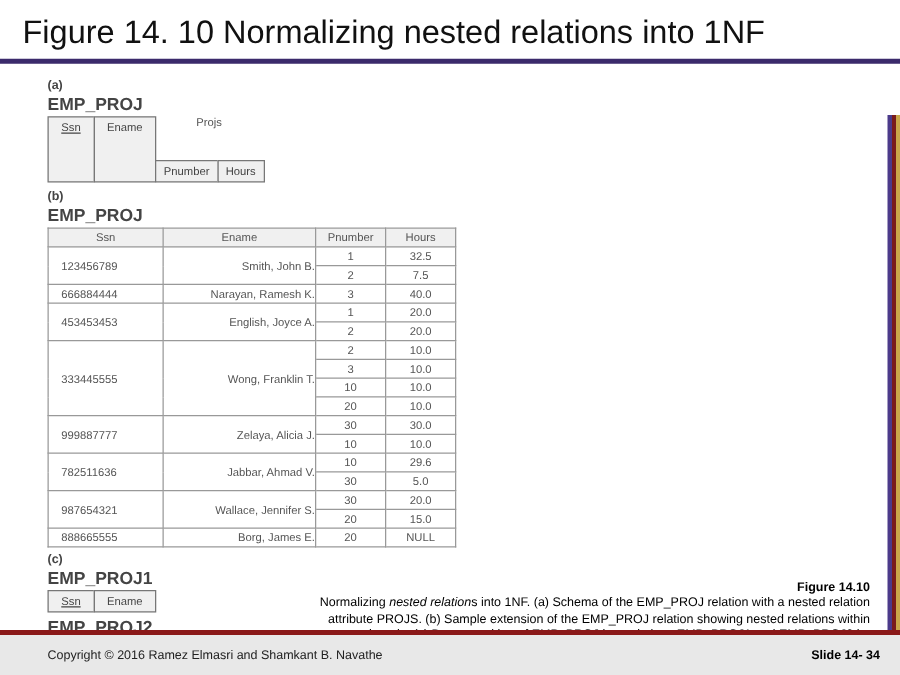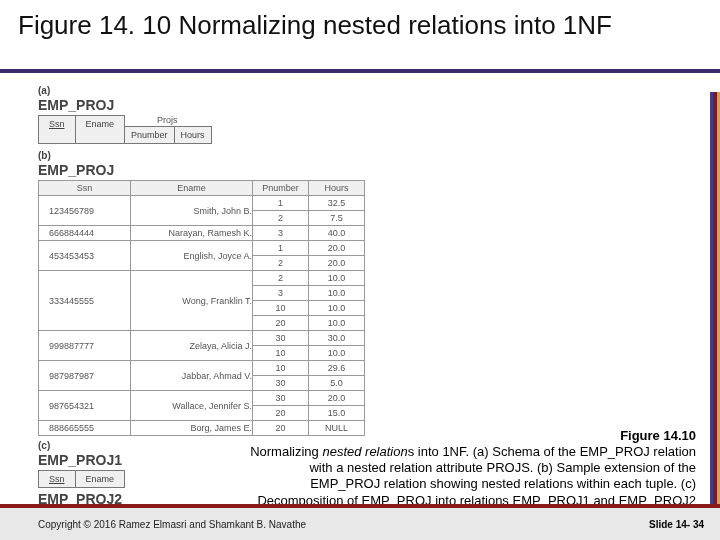--- a/index.html
+++ b/index.html
@@ -5,21 +5,21 @@
   * { box-sizing: border-box; margin: 0; padding: 0; }
   body {
     width: 720px;
     height: 540px;
     font-family: Arial, Helvetica, sans-serif;
     background: #fff;
     position: relative;
     overflow: hidden;
   }
   .title-area {
-    padding: 10px 18px 28px 18px;
+    padding: 10px 18px 6px 18px;
     border-bottom: 4px solid #3b2a6b;
   }
   .title-area h1 {
     font-size: 26px;
     font-weight: 400;
     color: #111;
     line-height: 1.2;
   }
   .content {
     position: relative;
@@ -32,21 +32,21 @@
     border: 1px solid #777;
     font-size: 9px;
     color: #444;
     padding: 3px 10px;
     background: #f0f0f0;
     margin-right: -1px;
     text-align: center;
   }
   .cell.tight { padding: 3px 6px; }
   .underline { text-decoration: underline; }
-  .projs-wrap { display: flex; flex-direction: column; }
+  .projs-wrap { display: flex; flex-direction: column; gap: 24px; }
   .projs-label { font-size: 9px; color: #555; text-align: center; padding-bottom: 1px; }
   .projs-inner { display: flex; }
   .grid-b {
     border-collapse: collapse;
     margin-top: 2px;
   }
   .grid-b th, .grid-b td {
     border: 1px solid #999;
     font-size: 9px;
     color: #555;
@@ -58,21 +58,21 @@
   .grid-b .col-ename { width: 122px; }
   .grid-b .col-pn { width: 56px; text-align: center; }
   .grid-b .col-hrs { width: 56px; text-align: center; }
   .grid-b .ssn-cell { padding-left: 10px; }
   .grid-b .ename-cell { padding-left: 6px; text-align: right; }
   .caption {
     position: absolute;
     right: 24px;
     bottom: 2px;
     width: 450px;
-    font-size: 13px;
+    font-size: 10px;
     line-height: 1.25;
     text-align: right;
     color: #000;
   }
   .caption .figref { font-weight: bold; }
   .caption em { font-style: italic; }
   .footer {
     position: absolute;
     left: 0; right: 0; bottom: 0;
     height: 36px;
@@ -182,21 +182,21 @@
             <td class="col-ssn ssn-cell" rowspan="2">999887777</td>
             <td class="col-ename ename-cell" rowspan="2">Zelaya, Alicia J.</td>
             <td class="col-pn">30</td>
             <td class="col-hrs">30.0</td>
           </tr>
           <tr>
             <td class="col-pn">10</td>
             <td class="col-hrs">10.0</td>
           </tr>
           <tr>
-            <td class="col-ssn ssn-cell" rowspan="2">987987987</td>
+            <td class="col-ssn ssn-cell" rowspan="2">782511636</td>
             <td class="col-ename ename-cell" rowspan="2">Jabbar, Ahmad V.</td>
             <td class="col-pn">10</td>
             <td class="col-hrs">29.6</td>
           </tr>
           <tr>
             <td class="col-pn">30</td>
             <td class="col-hrs">5.0</td>
           </tr>
           <tr>
             <td class="col-ssn ssn-cell" rowspan="2">987654321</td>

